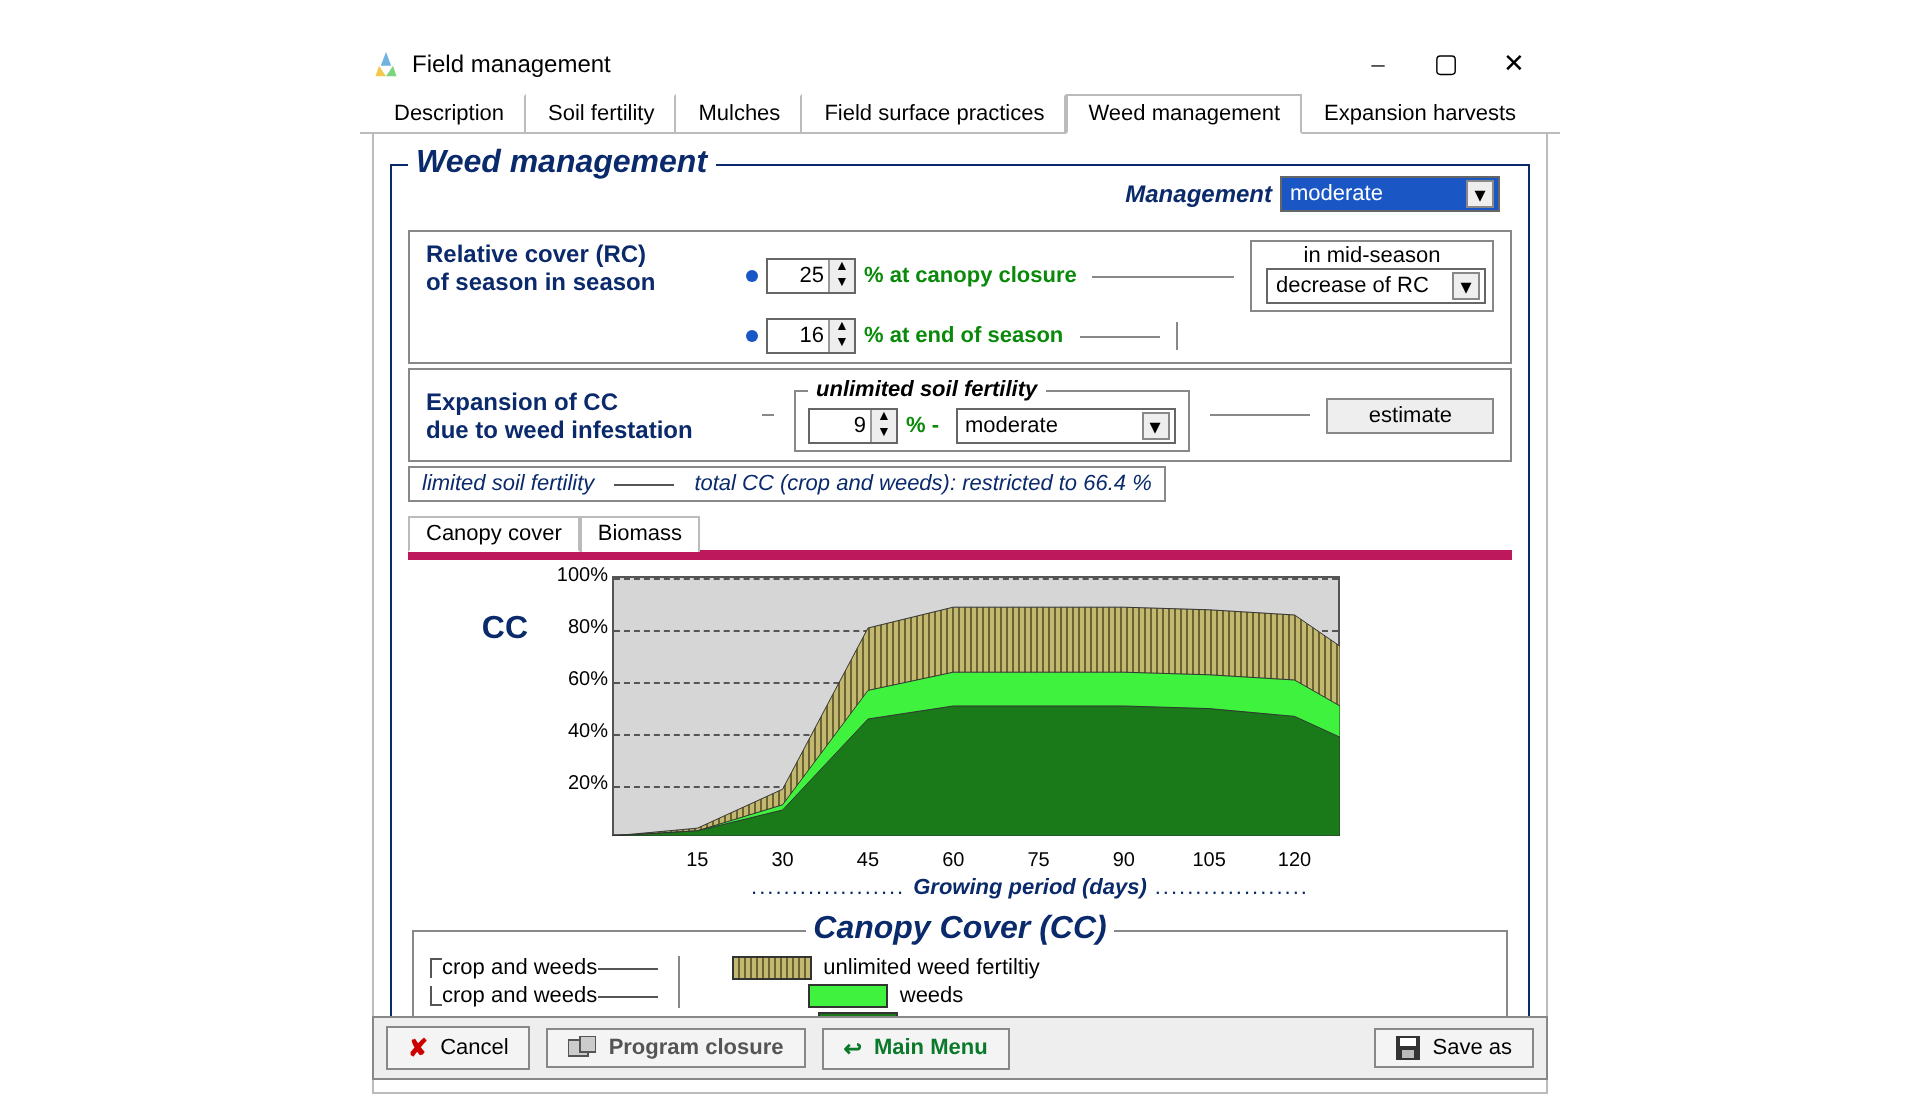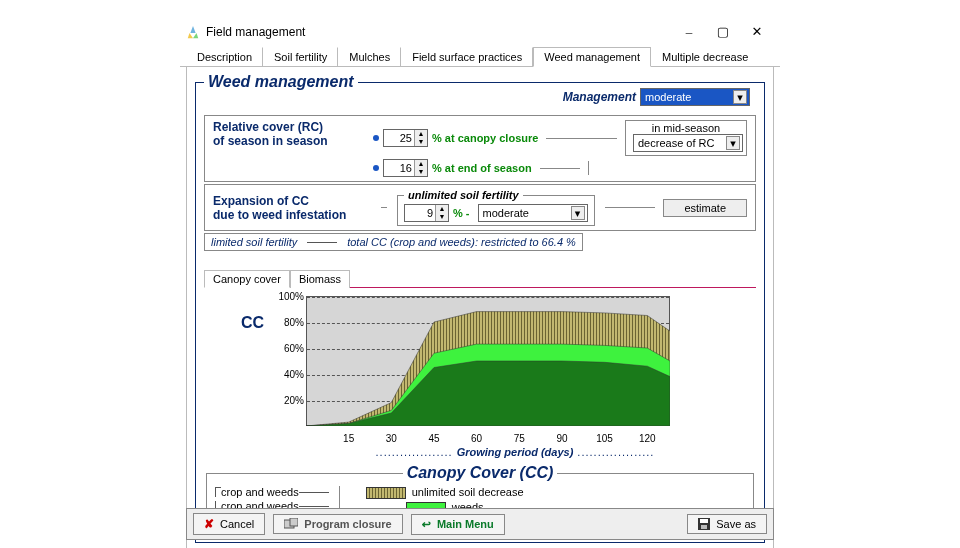--- a/index.html
+++ b/index.html
@@ -79,21 +79,21 @@
     display:inline-flex; align-items:center; border:1px solid #666; height:18px;
     background:#fff; padding-left:4px;
   }
   .spin input{ border:none; width:26px; text-align:right; font-size:11px; outline:none;}
   .spinbtns{ display:flex; flex-direction:column; border-left:1px solid #999; }
   .spinbtns div{ width:12px; height:8px; background:#eee; font-size:7px; line-height:7px; text-align:center; }
   .grn { color:#0a8a0a; font-weight:bold; }
   .hline { border-top:1px solid #888; flex:1; height:0; margin:0 4px;}
   .btn-est { border:1px solid #888; background:#eee; padding:2px 20px; font-size:11px; }
   .restrict-box { border:1px solid #888; padding:2px 6px; color:#0a2a6b; font-style:italic; font-size:11px; display:inline-flex; align-items:center; gap:6px; margin:0 0 2px 0;}
-  .subtabs { display:flex; border-bottom:1px solid #be185d; margin-top:16px;text-align:center;}
+  .subtabs { display:flex; border-bottom:5px solid #be185d; margin-top:4px;text-align:center;}
   .subtab { padding:2px 8px; border:1px solid #bbb; border-bottom:none; background:#fff; position:relative; top:1px; font-size:11px;}
   .subtab.active{ border-bottom:1px solid #fff;}
   .chart-area{ display:flex; align-items:flex-start; gap:6px; margin-top:8px;}
   .cc-label{ color:#0a2a6b; font-weight:bold; font-size:16px; width:60px; text-align:right; padding-top:18px;}
   .chart{ position:relative; width:400px; height:148px;}
   .plotbg{ position:absolute; left:36px; top:0; right:0; bottom:18px; background:#d6d6d6; border:1px solid #555;}
   .grid-line{ position:absolute; left:0; right:0; border-top:1px dashed #555; pointer-events:none;}
   .ytick{ position:absolute; left:0; width:34px; text-align:right; font-size:10px; transform:translateY(-50%);}
   .xtick{ position:absolute; bottom:0; font-size:10px; transform:translateX(-50%);}
   .svg-series{ position:absolute; left:36px; top:0; width:364px; height:130px;}
@@ -137,21 +137,21 @@
     <div class="winbtn">▢</div>
     <div class="winbtn">✕</div>
   </div>
 
   <div class="tabs" id="mainTabs">
       <div class="tab sep">Description</div>
       <div class="tab sep">Soil fertility</div>
       <div class="tab sep">Mulches</div>
       <div class="tab sep">Field surface practices</div>
       <div class="tab sep active">Weed management</div>
-      <div class="tab">Multiple decrease</div>
+      <div class="tab">Expansion harvests</div>
     </div>
 
   <div class="panel">
     <fieldset class="group">
       <legend>Weed management</legend>
       <div class="mgmt-row">
         <span>Management</span>
         <div class="combo sel" style="width:110px;">
           <span>moderate</span>
           <div class="spacer-flex"></div>
@@ -294,21 +294,21 @@
               <span>crop and weeds</span>
               <span class="conn"></span>
             </div>
           <div class="line">
               <div style="border-left:1px solid #555; border-bottom:1px solid #555; width:6px; height:10px;"></div>
               <span>crop and weeds</span>
               <span class="conn"></span>
             </div>
         </div>
         <div class="legend-col">
-          <div><span class="swatch sw-hatch"></span><span>unlimited soil decrease</span></div>
+          <div><span class="swatch sw-hatch"></span><span>unlimited weed fertiltiy</span></div>
           <div><span class="swatch sw-lgreen"></span><span>weeds</span></div>
           <div><span class="swatch sw-dgreen"></span><span>crop</span></div>
         </div>
       </fieldset>
     </fieldset>
   </div>
 </div>
 
 <div class="footer">
   <div class="fbtn">

